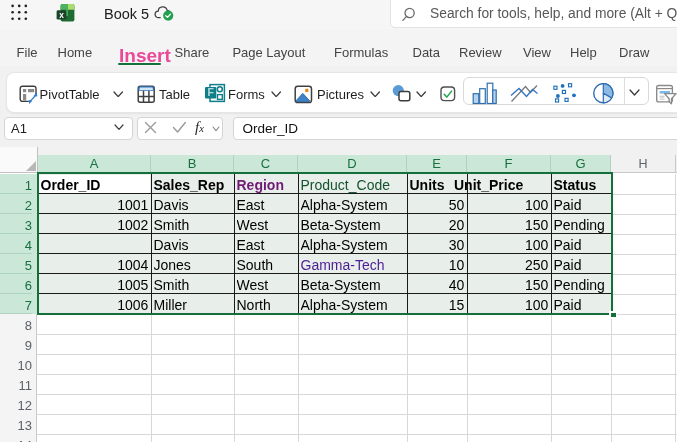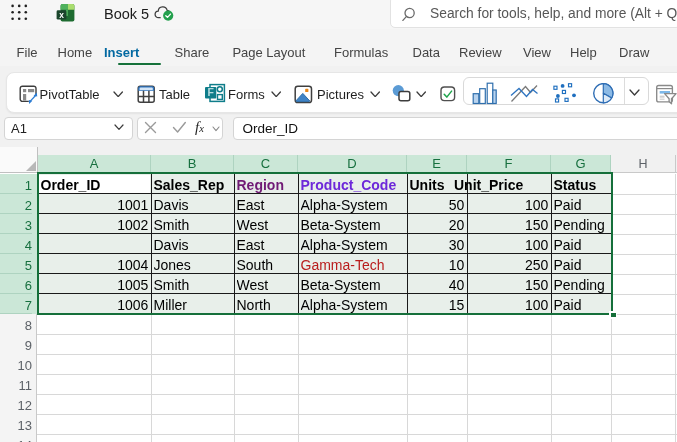--- a/index.html
+++ b/index.html
@@ -37,21 +37,21 @@
 <path d="M11.8 10.7 l1.7 1.7 l3 -3.3" fill="none" stroke="#fff" stroke-width="1.3" stroke-linecap="round" stroke-linejoin="round"></path>
 </svg>
 <div class="ab" style="left:390px;top:-4px;width:291px;height:32px;background:#fff;border:1px solid #e2e2e2;border-radius:5px"></div>
 <svg class="ab" style="left:402px;top:6px" width="16" height="17" viewBox="0 0 16 17">
 <circle cx="7.6" cy="7" r="4.6" fill="none" stroke="#6a6a6a" stroke-width="1.3"></circle>
 <path d="M4.3 10.6 L0.9 14.4" stroke="#6a6a6a" stroke-width="1.3" stroke-linecap="round"></path>
 </svg>
 <div class="ab" style="left:430px;top:0;width:247px;height:28px;line-height:28px;font-size:13.8px;color:#575757;white-space:nowrap;overflow:hidden">Search for tools, help, and more (Alt + Q</div>
 <div class="ab" style="left:16.6px;top:45px;font-size:13px;color:#444;white-space:nowrap">File</div>
 <div class="ab" style="left:57.5px;top:45px;font-size:13px;color:#444;white-space:nowrap">Home</div>
-<div class="ab" style="left:104px;top:45px;font-size:13px;font-weight:bold;color:#0369a1;white-space:nowrap">Insert</div>
+<div class="ab" style="left:119.0px;top:45px;font-size:19px;font-weight:bold;color:#ec4899;white-space:nowrap">Insert</div>
 <div class="ab" style="left:174.5px;top:45px;font-size:13px;color:#444;white-space:nowrap">Share</div>
 <div class="ab" style="left:232.4px;top:45px;font-size:13px;color:#444;white-space:nowrap">Page Layout</div>
 <div class="ab" style="left:334.0px;top:45px;font-size:13px;color:#444;white-space:nowrap">Formulas</div>
 <div class="ab" style="left:412.5px;top:45px;font-size:13px;color:#444;white-space:nowrap">Data</div>
 <div class="ab" style="left:459.0px;top:45px;font-size:13px;color:#444;white-space:nowrap">Review</div>
 <div class="ab" style="left:523.0px;top:45px;font-size:13px;color:#444;white-space:nowrap">View</div>
 <div class="ab" style="left:570.0px;top:45px;font-size:13px;color:#444;white-space:nowrap">Help</div>
 <div class="ab" style="left:619.0px;top:45px;font-size:13px;color:#444;white-space:nowrap">Draw</div>
 <div class="ab" style="left:118px;top:62.8px;width:43px;height:2.6px;background:#15713a;border-radius:2px"></div>
 <div class="ab" style="left:6px;top:72px;width:680px;height:40.5px;background:#fff;border:1px solid #e6e6e6;border-radius:8px;box-shadow:0 1px 2px rgba(0,0,0,.06)"></div>
@@ -224,21 +224,21 @@
 <div class="ab" style="left:550.5px;top:173.5px;width:1.4px;height:140px;background:#1a1a1a"></div>
 <div class="ab" style="left:38px;top:192.9px;width:573px;height:1.4px;background:#1a1a1a"></div>
 <div class="ab" style="left:38px;top:212.9px;width:573px;height:1.4px;background:#1a1a1a"></div>
 <div class="ab" style="left:38px;top:232.9px;width:573px;height:1.4px;background:#1a1a1a"></div>
 <div class="ab" style="left:38px;top:252.9px;width:573px;height:1.4px;background:#1a1a1a"></div>
 <div class="ab" style="left:38px;top:272.9px;width:573px;height:1.4px;background:#1a1a1a"></div>
 <div class="ab" style="left:38px;top:292.9px;width:573px;height:1.4px;background:#1a1a1a"></div>
 <div class="ab" style="left:40.5px;width:110px;text-align:left;top:175.3px;height:20px;line-height:20px;font-size:14px;color:#000;font-weight:bold;white-space:nowrap;overflow:hidden">Order_ID</div>
 <div class="ab" style="left:153.5px;width:80px;text-align:left;top:175.3px;height:20px;line-height:20px;font-size:14px;color:#000;font-weight:bold;white-space:nowrap;overflow:hidden">Sales_Rep</div>
 <div class="ab" style="left:236.5px;width:61px;text-align:left;top:175.3px;height:20px;line-height:20px;font-size:14px;color:#701a75;font-weight:bold;white-space:nowrap;overflow:hidden">Region</div>
-<div class="ab" style="left:300.5px;width:106px;text-align:left;top:175.3px;height:20px;line-height:20px;font-size:14px;color:#6d28d9;font-weight:bold;white-space:nowrap;overflow:hidden">Product_Code</div>
+<div class="ab" style="left:300.5px;width:106px;text-align:left;top:175.3px;height:20px;line-height:20px;font-size:14px;color:#14532d;font-weight:normal;white-space:nowrap;overflow:hidden">Product_Code</div>
 <div class="ab" style="left:409.5px;width:57px;text-align:left;top:175.3px;height:20px;line-height:20px;font-size:14px;color:#000;font-weight:bold;white-space:nowrap;overflow:hidden">Units</div>
 <div class="ab" style="left:454px;width:81px;text-align:left;top:175.3px;height:20px;line-height:20px;font-size:14px;color:#000;font-weight:bold;white-space:nowrap;overflow:hidden">Unit_Price</div>
 <div class="ab" style="left:553.5px;width:57px;text-align:left;top:175.3px;height:20px;line-height:20px;font-size:14px;color:#000;font-weight:bold;white-space:nowrap;overflow:hidden">Status</div>
 <div class="ab" style="left:38px;width:110.4px;text-align:right;top:195.3px;height:20px;line-height:20px;font-size:14px;color:#000;white-space:nowrap;overflow:hidden">1001</div>
 <div class="ab" style="left:153.5px;width:80px;text-align:left;top:195.3px;height:20px;line-height:20px;font-size:14px;color:#000;white-space:nowrap;overflow:hidden">Davis</div>
 <div class="ab" style="left:236.5px;width:61px;text-align:left;top:195.3px;height:20px;line-height:20px;font-size:14px;color:#000;white-space:nowrap;overflow:hidden">East</div>
 <div class="ab" style="left:300.5px;width:106px;text-align:left;top:195.3px;height:20px;line-height:20px;font-size:14px;color:#000;white-space:nowrap;overflow:hidden">Alpha-System</div>
 <div class="ab" style="left:407px;width:57.4px;text-align:right;top:195.3px;height:20px;line-height:20px;font-size:14px;color:#000;white-space:nowrap;overflow:hidden">50</div>
 <div class="ab" style="left:467px;width:81.4px;text-align:right;top:195.3px;height:20px;line-height:20px;font-size:14px;color:#000;white-space:nowrap;overflow:hidden">100</div>
 <div class="ab" style="left:553.5px;width:57px;text-align:left;top:195.3px;height:20px;line-height:20px;font-size:14px;color:#000;white-space:nowrap;overflow:hidden">Paid</div>
@@ -251,21 +251,21 @@
 <div class="ab" style="left:553.5px;width:57px;text-align:left;top:215.3px;height:20px;line-height:20px;font-size:14px;color:#000;white-space:nowrap;overflow:hidden">Pending</div>
 <div class="ab" style="left:153.5px;width:80px;text-align:left;top:235.3px;height:20px;line-height:20px;font-size:14px;color:#000;white-space:nowrap;overflow:hidden">Davis</div>
 <div class="ab" style="left:236.5px;width:61px;text-align:left;top:235.3px;height:20px;line-height:20px;font-size:14px;color:#000;white-space:nowrap;overflow:hidden">East</div>
 <div class="ab" style="left:300.5px;width:106px;text-align:left;top:235.3px;height:20px;line-height:20px;font-size:14px;color:#000;white-space:nowrap;overflow:hidden">Alpha-System</div>
 <div class="ab" style="left:407px;width:57.4px;text-align:right;top:235.3px;height:20px;line-height:20px;font-size:14px;color:#000;white-space:nowrap;overflow:hidden">30</div>
 <div class="ab" style="left:467px;width:81.4px;text-align:right;top:235.3px;height:20px;line-height:20px;font-size:14px;color:#000;white-space:nowrap;overflow:hidden">100</div>
 <div class="ab" style="left:553.5px;width:57px;text-align:left;top:235.3px;height:20px;line-height:20px;font-size:14px;color:#000;white-space:nowrap;overflow:hidden">Paid</div>
 <div class="ab" style="left:38px;width:110.4px;text-align:right;top:255.3px;height:20px;line-height:20px;font-size:14px;color:#000;white-space:nowrap;overflow:hidden">1004</div>
 <div class="ab" style="left:153.5px;width:80px;text-align:left;top:255.3px;height:20px;line-height:20px;font-size:14px;color:#000;white-space:nowrap;overflow:hidden">Jones</div>
 <div class="ab" style="left:236.5px;width:61px;text-align:left;top:255.3px;height:20px;line-height:20px;font-size:14px;color:#000;white-space:nowrap;overflow:hidden">South</div>
-<div class="ab" style="left:300.5px;width:86px;text-align:left;top:255.3px;height:20px;line-height:20px;font-size:14px;color:#b91c1c;white-space:nowrap;overflow:hidden">Gamma-Tech</div>
+<div class="ab" style="left:300.5px;width:86px;text-align:left;top:255.3px;height:20px;line-height:20px;font-size:14px;color:#4c1d95;white-space:nowrap;overflow:hidden">Gamma-Tech</div>
 <div class="ab" style="left:407px;width:57.4px;text-align:right;top:255.3px;height:20px;line-height:20px;font-size:14px;color:#000;white-space:nowrap;overflow:hidden">10</div>
 <div class="ab" style="left:467px;width:81.4px;text-align:right;top:255.3px;height:20px;line-height:20px;font-size:14px;color:#000;white-space:nowrap;overflow:hidden">250</div>
 <div class="ab" style="left:553.5px;width:57px;text-align:left;top:255.3px;height:20px;line-height:20px;font-size:14px;color:#000;white-space:nowrap;overflow:hidden">Paid</div>
 <div class="ab" style="left:38px;width:110.4px;text-align:right;top:275.3px;height:20px;line-height:20px;font-size:14px;color:#000;white-space:nowrap;overflow:hidden">1005</div>
 <div class="ab" style="left:153.5px;width:80px;text-align:left;top:275.3px;height:20px;line-height:20px;font-size:14px;color:#000;white-space:nowrap;overflow:hidden">Smith</div>
 <div class="ab" style="left:236.5px;width:61px;text-align:left;top:275.3px;height:20px;line-height:20px;font-size:14px;color:#000;white-space:nowrap;overflow:hidden">West</div>
 <div class="ab" style="left:300.5px;width:106px;text-align:left;top:275.3px;height:20px;line-height:20px;font-size:14px;color:#000;white-space:nowrap;overflow:hidden">Beta-System</div>
 <div class="ab" style="left:407px;width:57.4px;text-align:right;top:275.3px;height:20px;line-height:20px;font-size:14px;color:#000;white-space:nowrap;overflow:hidden">40</div>
 <div class="ab" style="left:467px;width:81.4px;text-align:right;top:275.3px;height:20px;line-height:20px;font-size:14px;color:#000;white-space:nowrap;overflow:hidden">150</div>
 <div class="ab" style="left:553.5px;width:57px;text-align:left;top:275.3px;height:20px;line-height:20px;font-size:14px;color:#000;white-space:nowrap;overflow:hidden">Pending</div>

